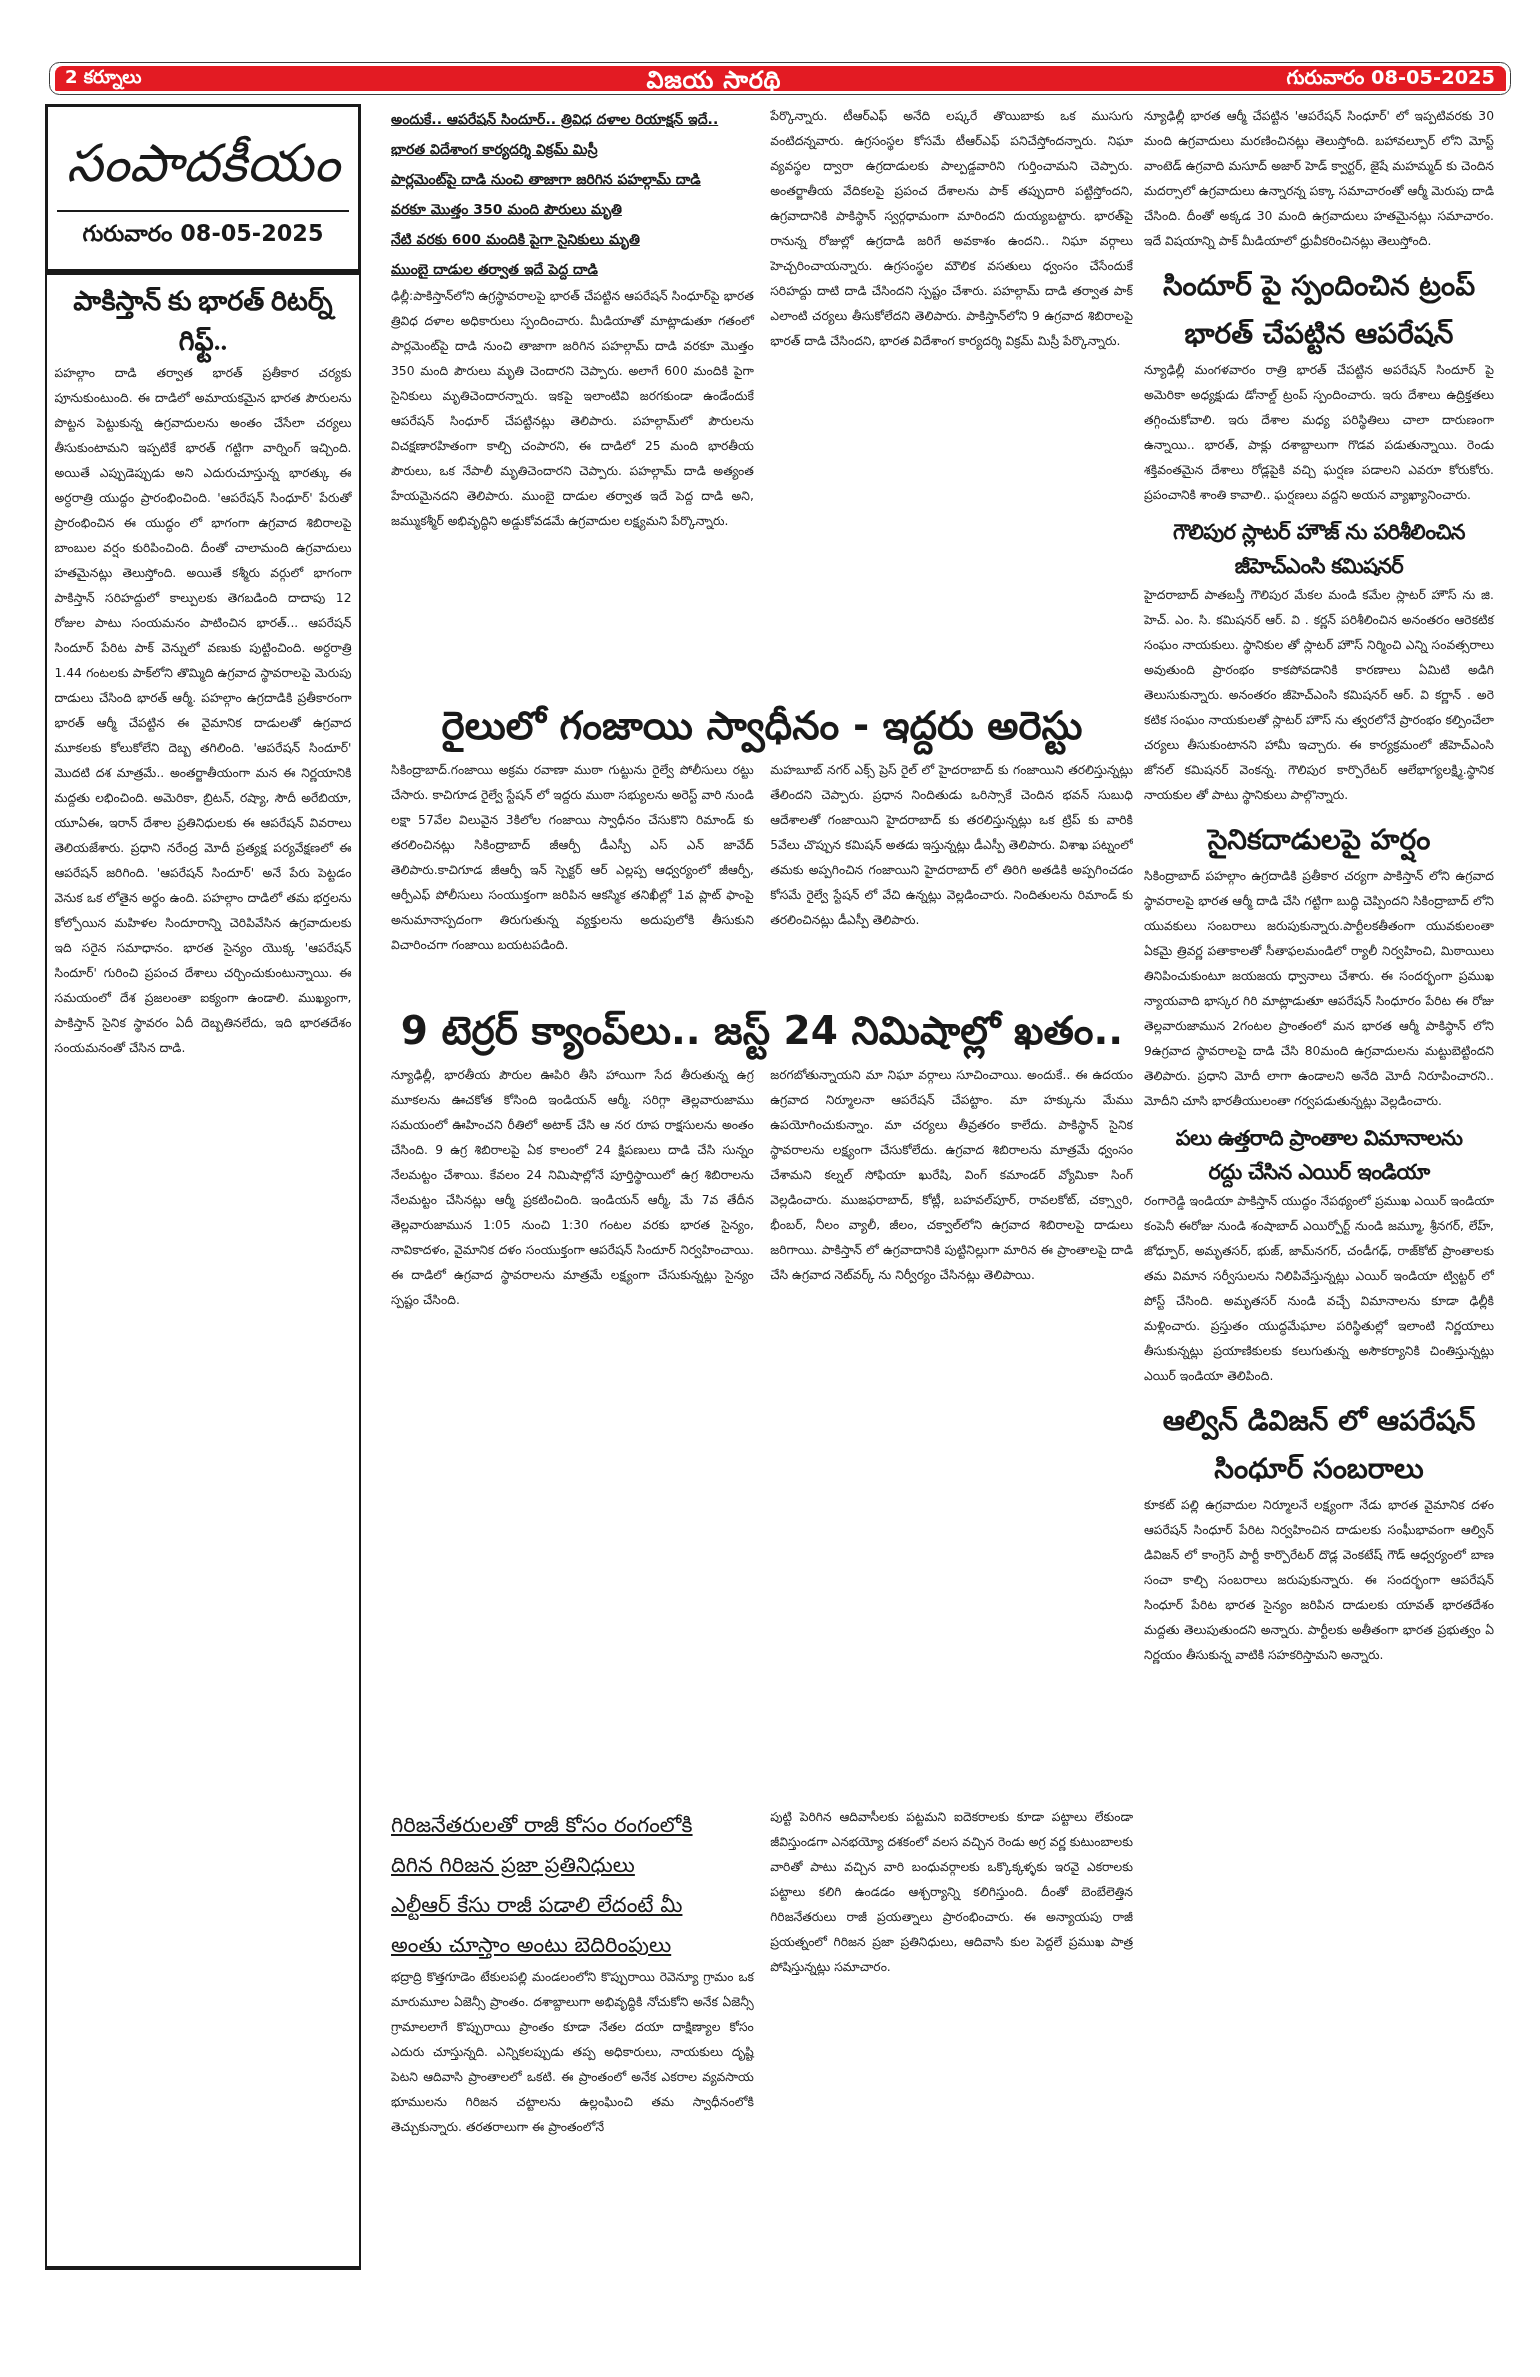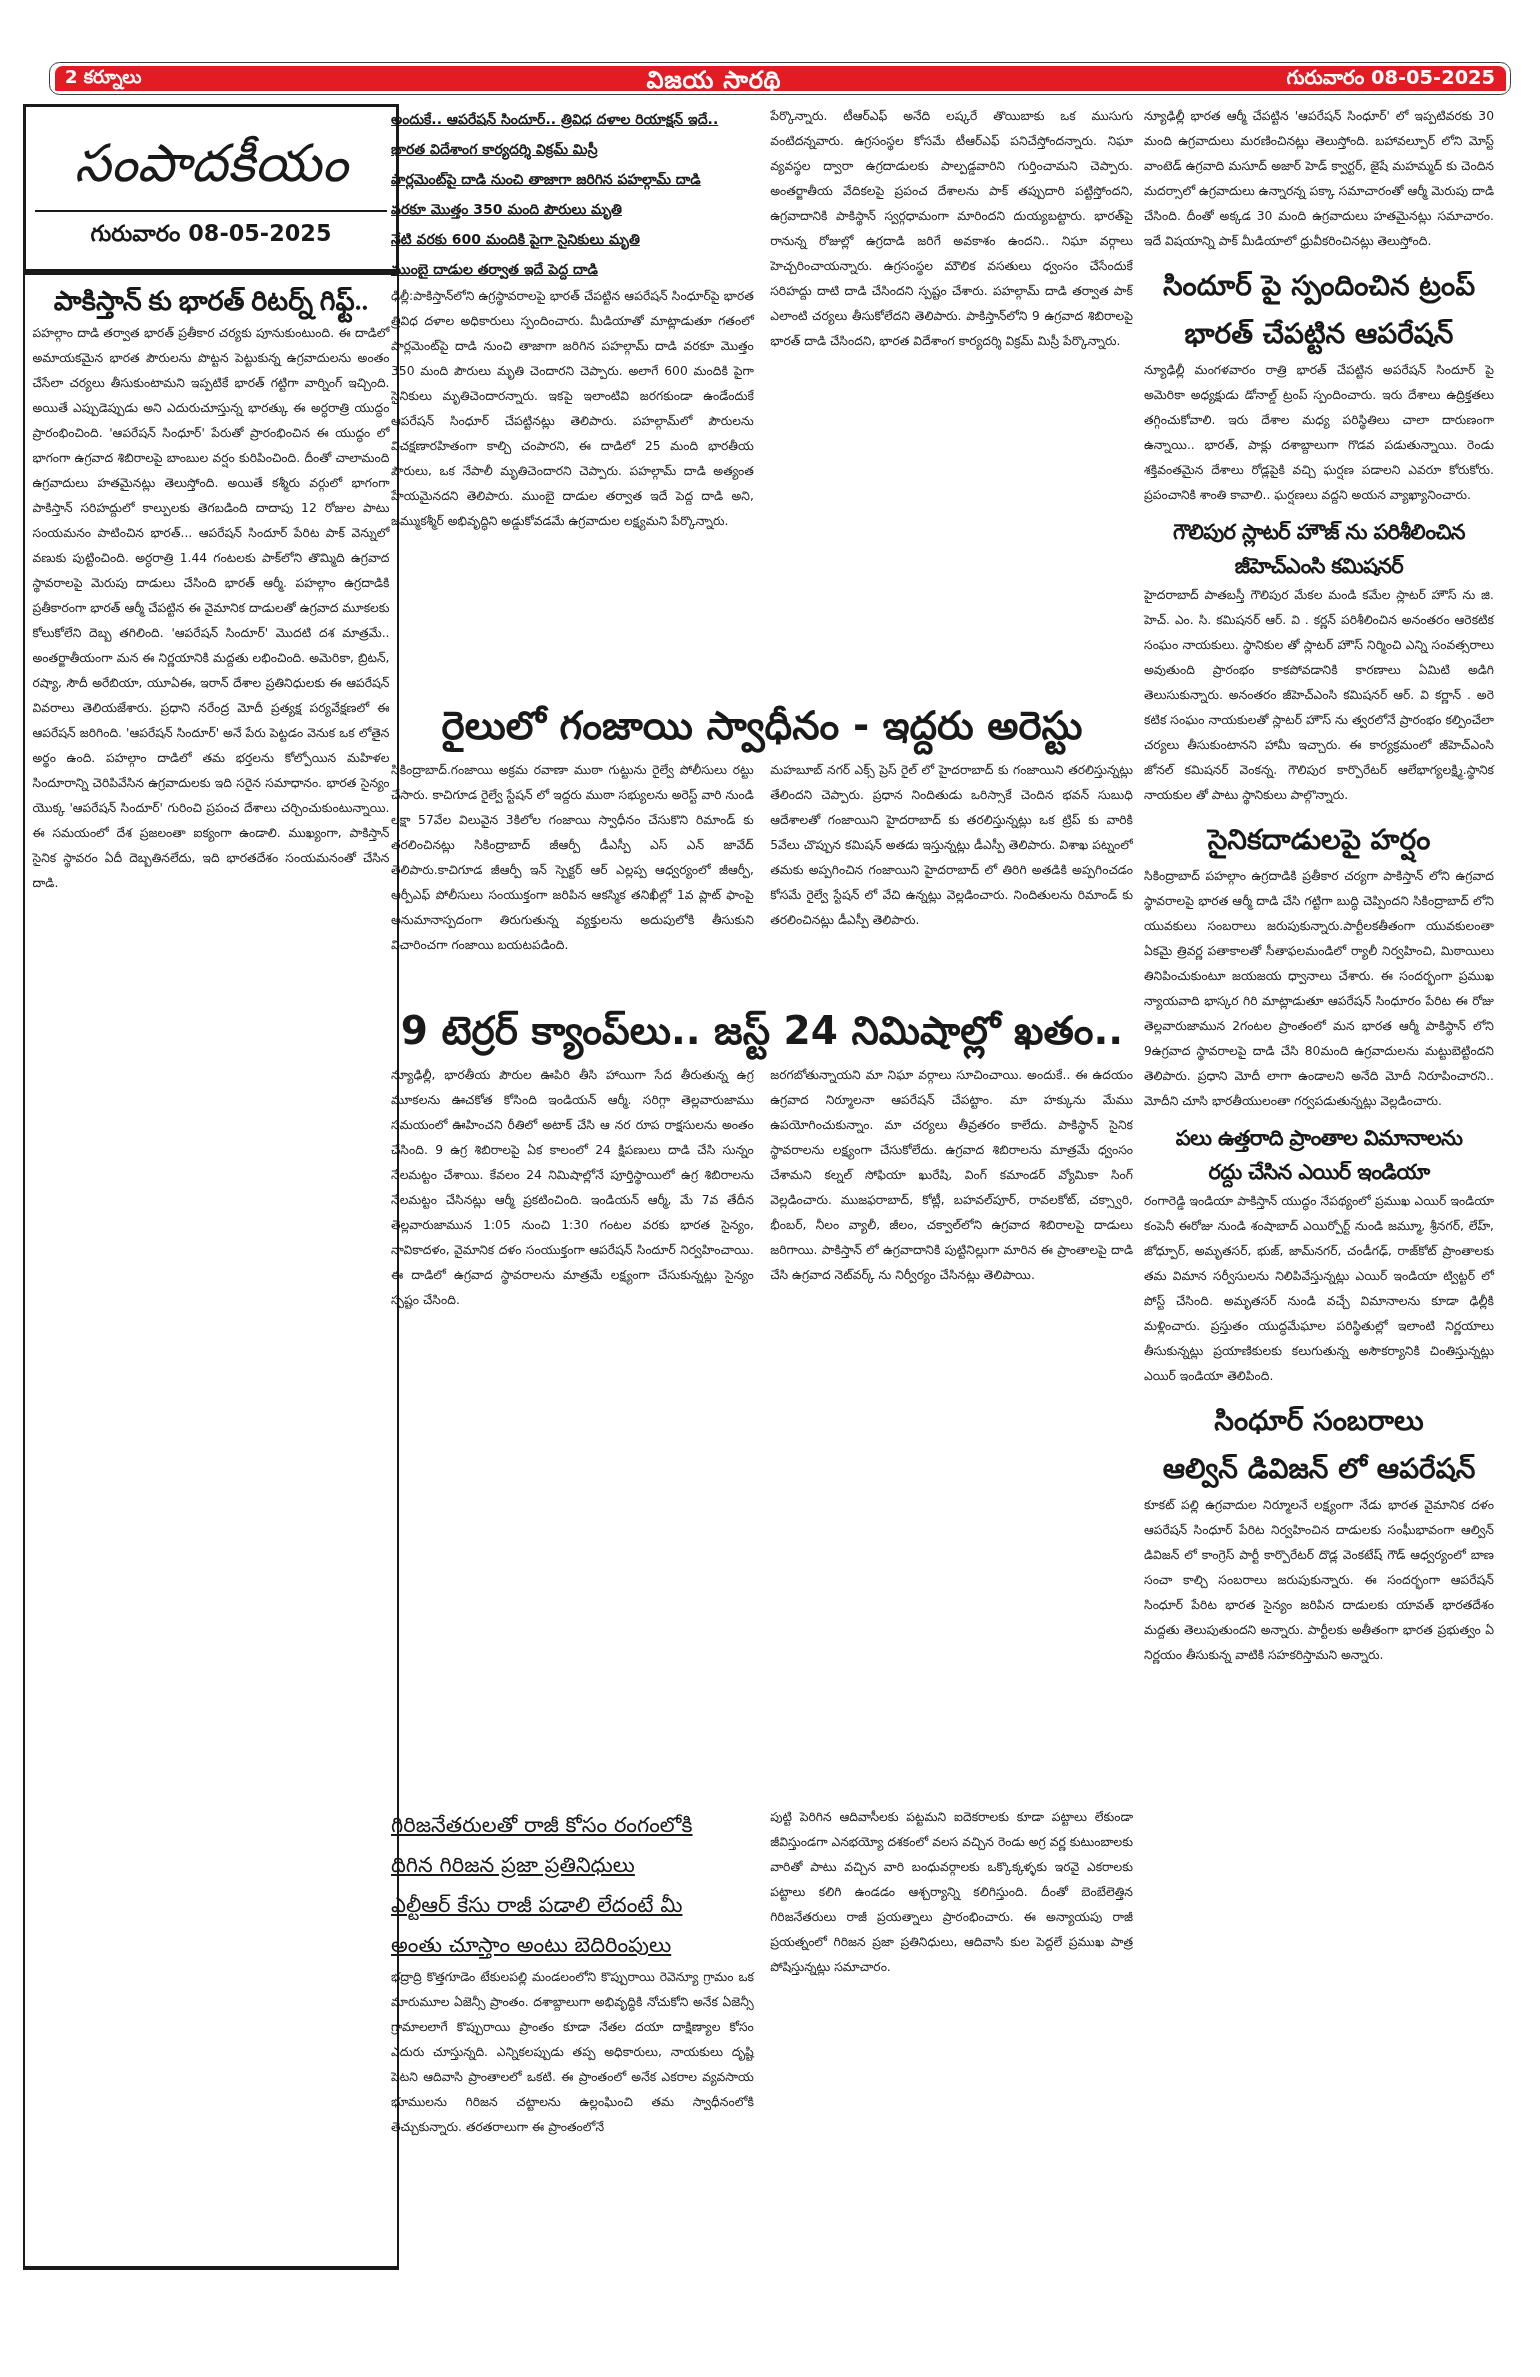--- a/index.html
+++ b/index.html
@@ -15,21 +15,21 @@
     position: absolute; left: 4.5px; top: 3px; right: 4.5px; bottom: 3px;
     background: #e31b23; border-radius: 7.5px 7.5px 1.5px 1.5px;
     display: flex; align-items: flex-start; justify-content: space-between;
     color: #ffffff; padding: 0 10.4px; box-sizing: border-box;
   }
   .mh-page { font-size: 18px; font-weight: bold; }
   .mh-title { font-size: 24px; font-weight: bold; letter-spacing: 0.7px; }
   .mh-date { font-size: 19.4px; font-weight: bold; }
 
   .col { position: absolute; top: 104px; }
-  .col1 { left: 23px; width: 376px; }
+  .col1 { left: 45px; width: 316px; }
   .col2 { left: 391px; width: 742px; }
   .col3 { left: 1144px; width: 350px; }
 
   .editorial-box { border: 3px solid #1a1a1a; padding: 15px 9px 6px; box-sizing: border-box; height: 168px; }
   .editorial-title {
     font-family: "DejaVu Serif", serif; font-size: 52px; text-align: center;
     font-style: italic; line-height: 82px; border-bottom: 2.2px solid #1a1a1a; padding-bottom: 6px;
   }
   .editorial-date { text-align: center; font-size: 22.4px; font-weight: bold; margin-top: 7.5px; }
   .ed-article { border: 2.2px solid #1a1a1a; border-top: 3px solid #1a1a1a; border-bottom: 4.5px solid #1a1a1a; padding: 6px 7.5px 15px; height: 1998px; box-sizing: border-box; overflow: hidden; }
@@ -143,18 +143,18 @@
   <section class="section">
     <div class="hl-md">సైనికదాడులపై హర్షం</div>
     <p class="body-text">సికింద్రాబాద్ పహల్గాం ఉగ్రదాడికి ప్రతీకార చర్యగా పాకిస్తాన్ లోని ఉగ్రవాద స్థావరాలపై భారత ఆర్మీ దాడి చేసి గట్టిగా బుద్ధి చెప్పిందని సికింద్రాబాద్ లోని యువకులు సంబరాలు జరుపుకున్నారు.పార్టీలకతీతంగా యువకులంతా ఏకమై త్రివర్ణ పతాకాలతో సీతాఫలమండిలో ర్యాలీ నిర్వహించి, మిఠాయిలు తినిపించుకుంటూ జయజయ ధ్వానాలు చేశారు. ఈ సందర్భంగా ప్రముఖ న్యాయవాది భాస్కర గిరి మాట్లాడుతూ ఆపరేషన్ సింధూరం పేరిట ఈ రోజు తెల్లవారుజామున 2గంటల ప్రాంతంలో మన భారత ఆర్మీ పాకిస్థాన్ లోని 9ఉగ్రవాద స్థావరాలపై దాడి చేసి 80మంది ఉగ్రవాదులను మట్టుబెట్టిందని తెలిపారు. ప్రధాని మోదీ లాగా ఉండాలని అనేది మోదీ నిరూపించారని.. మోదీని చూసి భారతీయులంతా గర్వపడుతున్నట్లు వెల్లడించారు.</p>
   </section>
   <section class="section">
     <div class="hl-sm">పలు ఉత్తరాది ప్రాంతాల విమానాలను</div>
     <div class="hl-sm">రద్దు చేసిన ఎయిర్ ఇండియా</div>
     <p class="body-text">రంగారెడ్డి ఇండియా పాకిస్తాన్ యుద్ధం నేపథ్యంలో ప్రముఖ ఎయిర్ ఇండియా కంపెనీ ఈరోజు నుండి శంషాబాద్ ఎయిర్పోర్ట్ నుండి జమ్మూ, శ్రీనగర్, లేహ్, జోధ్పూర్, అమృతసర్, భుజ్, జామ్‌నగర్, చండీగఢ్, రాజ్‌కోట్ ప్రాంతాలకు తమ విమాన సర్వీసులను నిలిపివేస్తున్నట్లు ఎయిర్ ఇండియా ట్విట్టర్ లో పోస్ట్ చేసింది. అమృతసర్ నుండి వచ్చే విమానాలను కూడా ఢిల్లీకి మళ్లించారు. ప్రస్తుతం యుద్ధమేఘాల పరిస్థితుల్లో ఇలాంటి నిర్ణయాలు తీసుకున్నట్లు ప్రయాణికులకు కలుగుతున్న అసౌకర్యానికి చింతిస్తున్నట్లు ఎయిర్ ఇండియా తెలిపింది.</p>
   </section>
   <section class="section">
+    <div class="hl-md">ఆల్విన్ డివిజన్ లో ఆపరేషన్</div>
     <div class="hl-md">సింధూర్ సంబరాలు</div>
-    <div class="hl-md">ఆల్విన్ డివిజన్ లో ఆపరేషన్</div>
     <p class="body-text">కూకట్ పల్లి ఉగ్రవాదుల నిర్మూలనే లక్ష్యంగా నేడు భారత వైమానిక దళం ఆపరేషన్ సింధూర్ పేరిట నిర్వహించిన దాడులకు సంఘీభావంగా ఆల్విన్ డివిజన్ లో కాంగ్రెస్ పార్టీ కార్పొరేటర్ దొడ్ల వెంకటేష్ గౌడ్ ఆధ్వర్యంలో బాణ సంచా కాల్చి సంబరాలు జరుపుకున్నారు. ఈ సందర్భంగా ఆపరేషన్ సింధూర్ పేరిట భారత సైన్యం జరిపిన దాడులకు యావత్ భారతదేశం మద్దతు తెలుపుతుందని అన్నారు. పార్టీలకు అతీతంగా భారత ప్రభుత్వం ఏ నిర్ణయం తీసుకున్న వాటికి సహకరిస్తామని అన్నారు.</p>
   </section>
 </div>
 
 
 </body></html>

